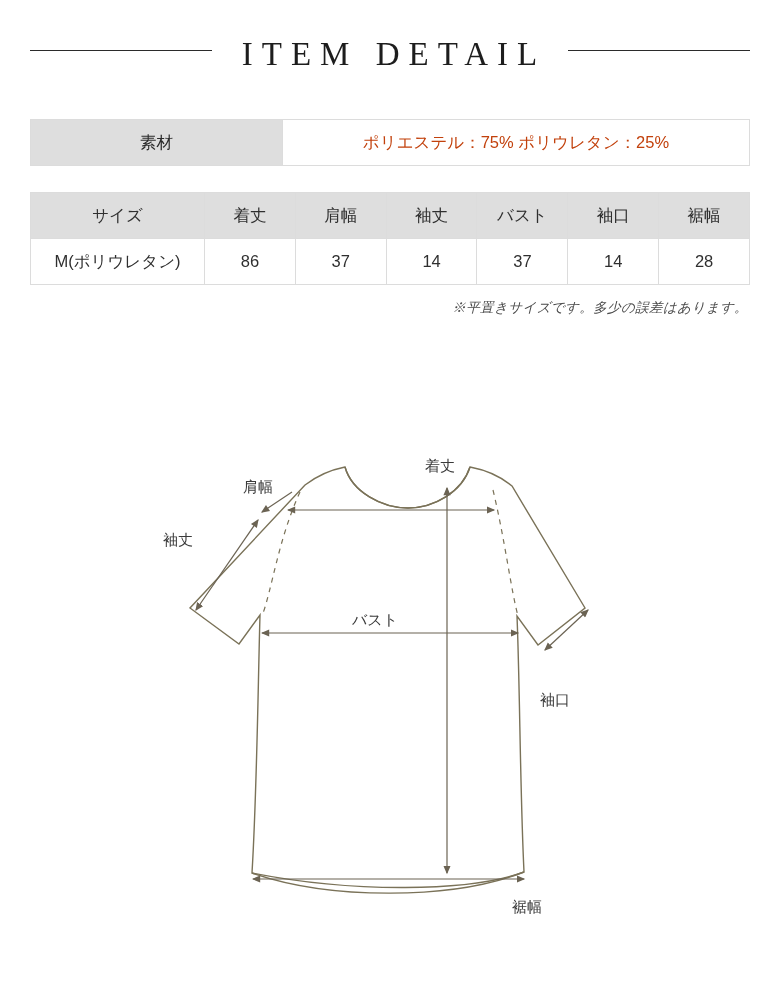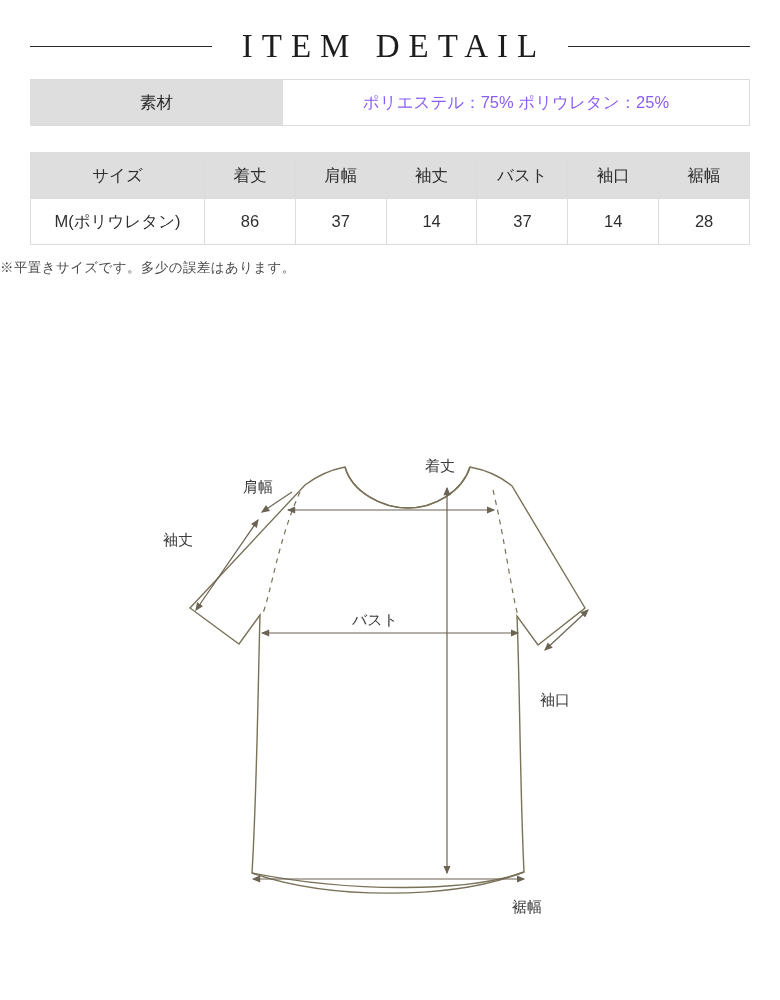--- a/index.html
+++ b/index.html
@@ -32,39 +32,40 @@
     background: #2b2b2b;
   }
   .header-title {
     font-family: "Liberation Serif", serif;
     font-size: 33px;
     letter-spacing: 9px;
     color: #1d1d1d;
     padding: 0 22px 0 30px;
     white-space: nowrap;
     line-height: 1;
+    margin-top: 8px;
   }
 
   
   .table-wrap {
     margin: 0 30px;
   }
   table {
     border-collapse: collapse;
     width: 100%;
     table-layout: fixed;
   }
-  .spec-table { margin-top: 16px; }
+  .spec-table { margin-top: 48px; }
   .spec-table td {
     border: 1px solid #dcdcdc;
     height: 46px;
     font-size: 16.5px;
     text-align: center;
     vertical-align: middle;
-    color: #8b5cf6;
+    color: #c2410c;
     padding: 0 6px;
   }
   .spec-table td.label {
     background: #dedede;
     width: 252px;
     color: #2b2b2b;
   }
 
   .size-table { margin-top: 26px; }
   .size-table th, .size-table td {
@@ -74,23 +75,25 @@
     font-weight: normal;
     text-align: center;
     vertical-align: middle;
     color: #2f2f2f;
   }
   .size-table thead th { background: #dedede; }
   .size-table .col-first { width: 174px; }
 
   .note {
     margin: 14px 32px 0 0;
+    text-align: right;
     font-size: 13.5px;
     color: #4a4a4a;
     letter-spacing: 0.4px;
+    font-style: italic;
   }
 
   
   .diagram {
     position: absolute;
     left: 0;
     top: 430px;
     width: 780px;
     height: 540px;
   }

